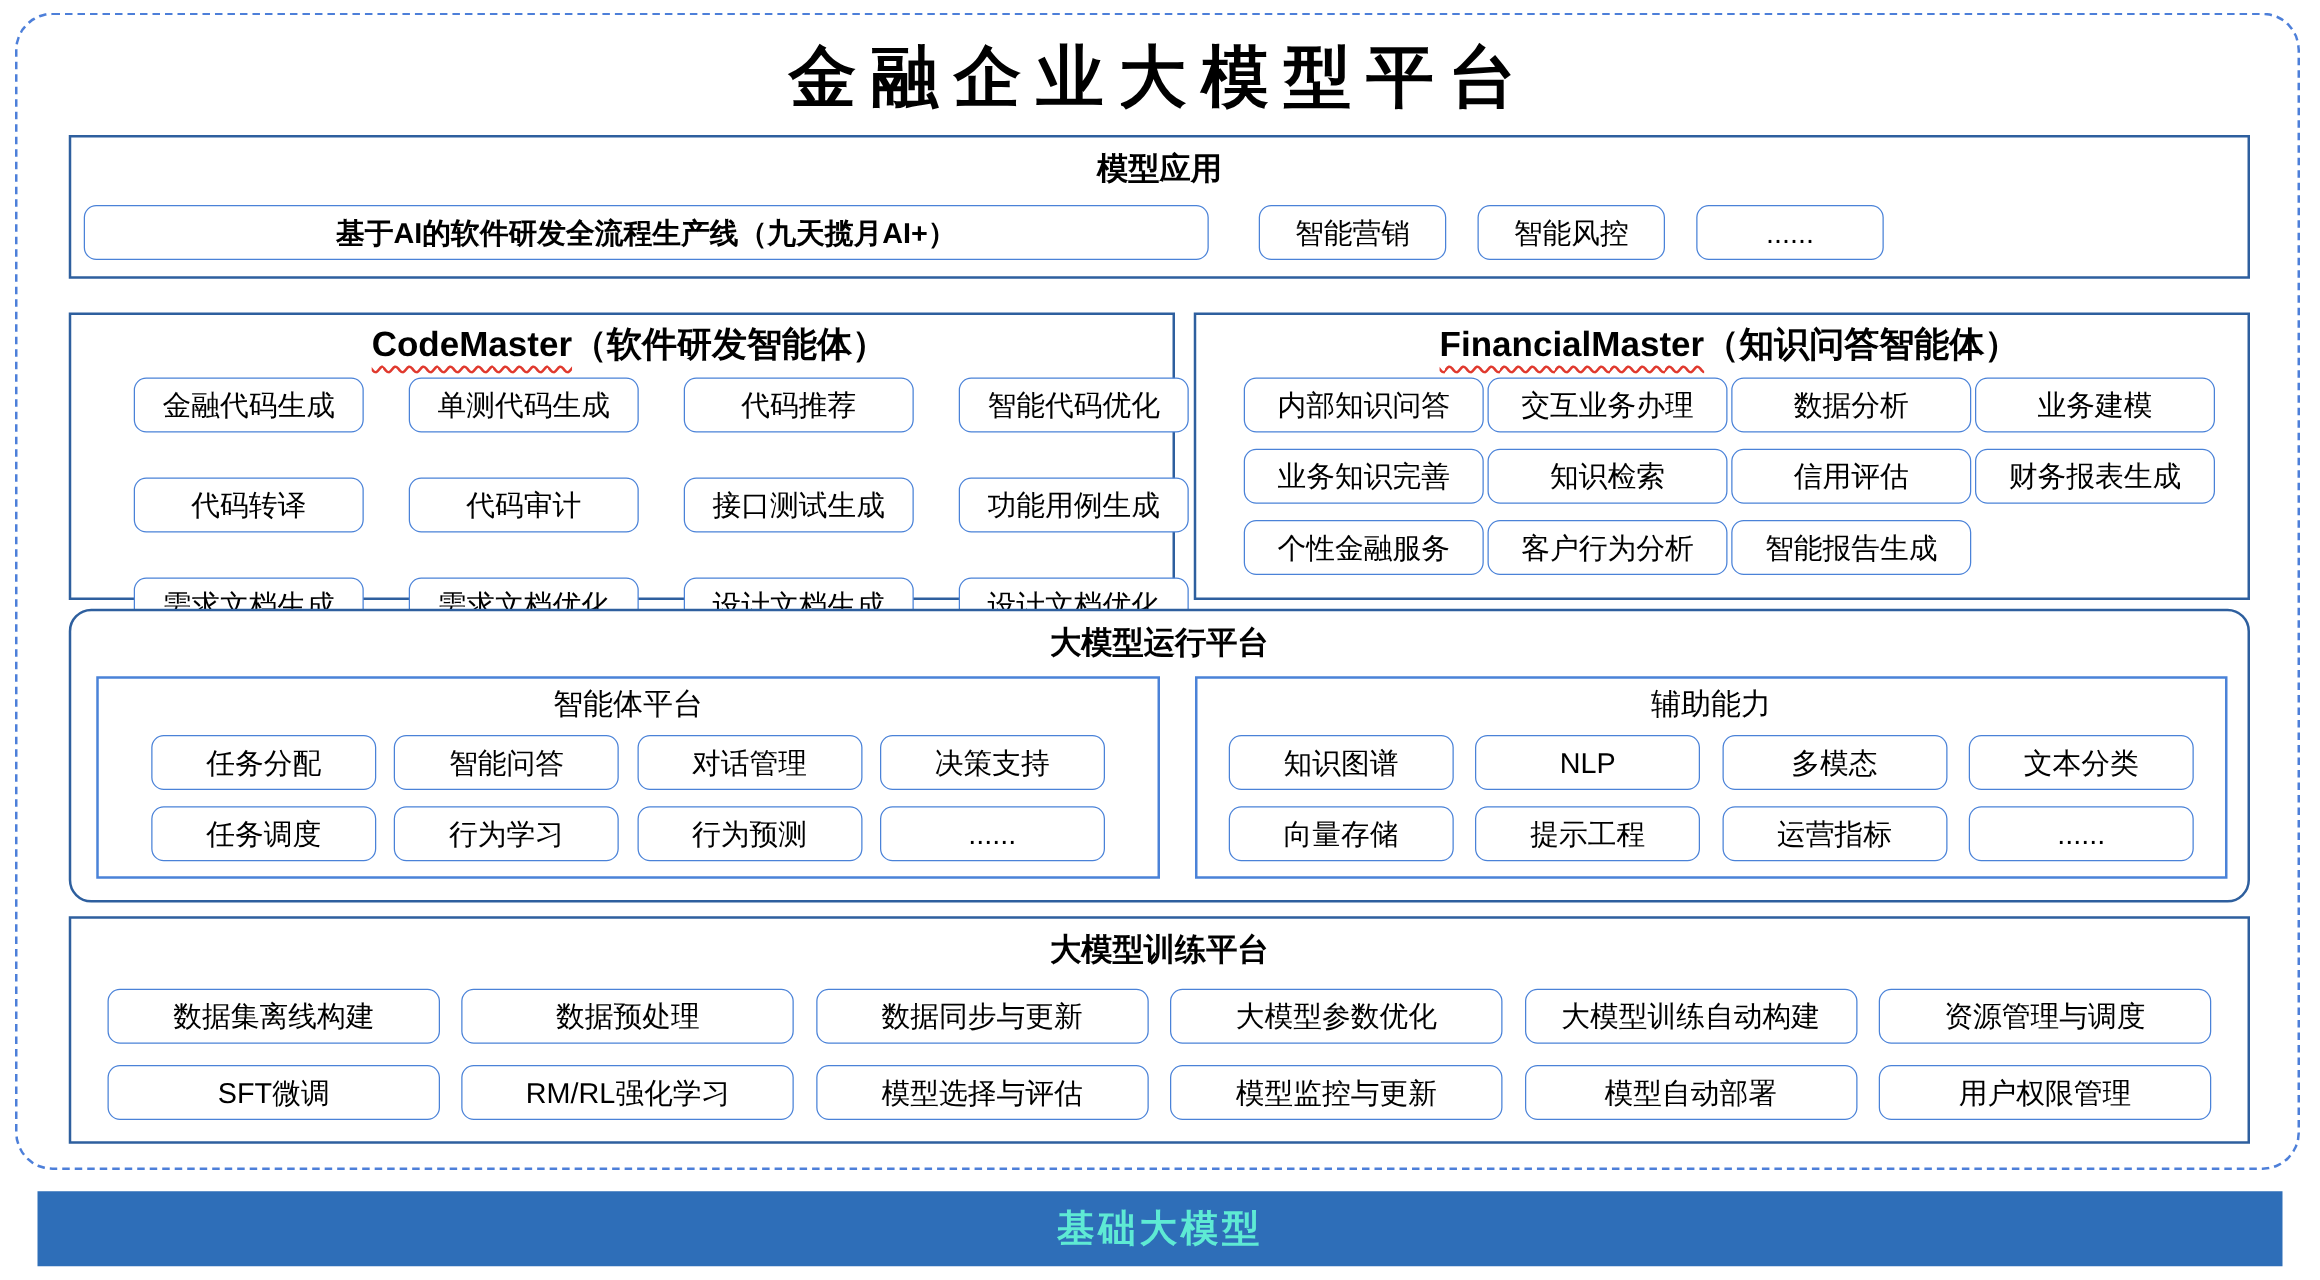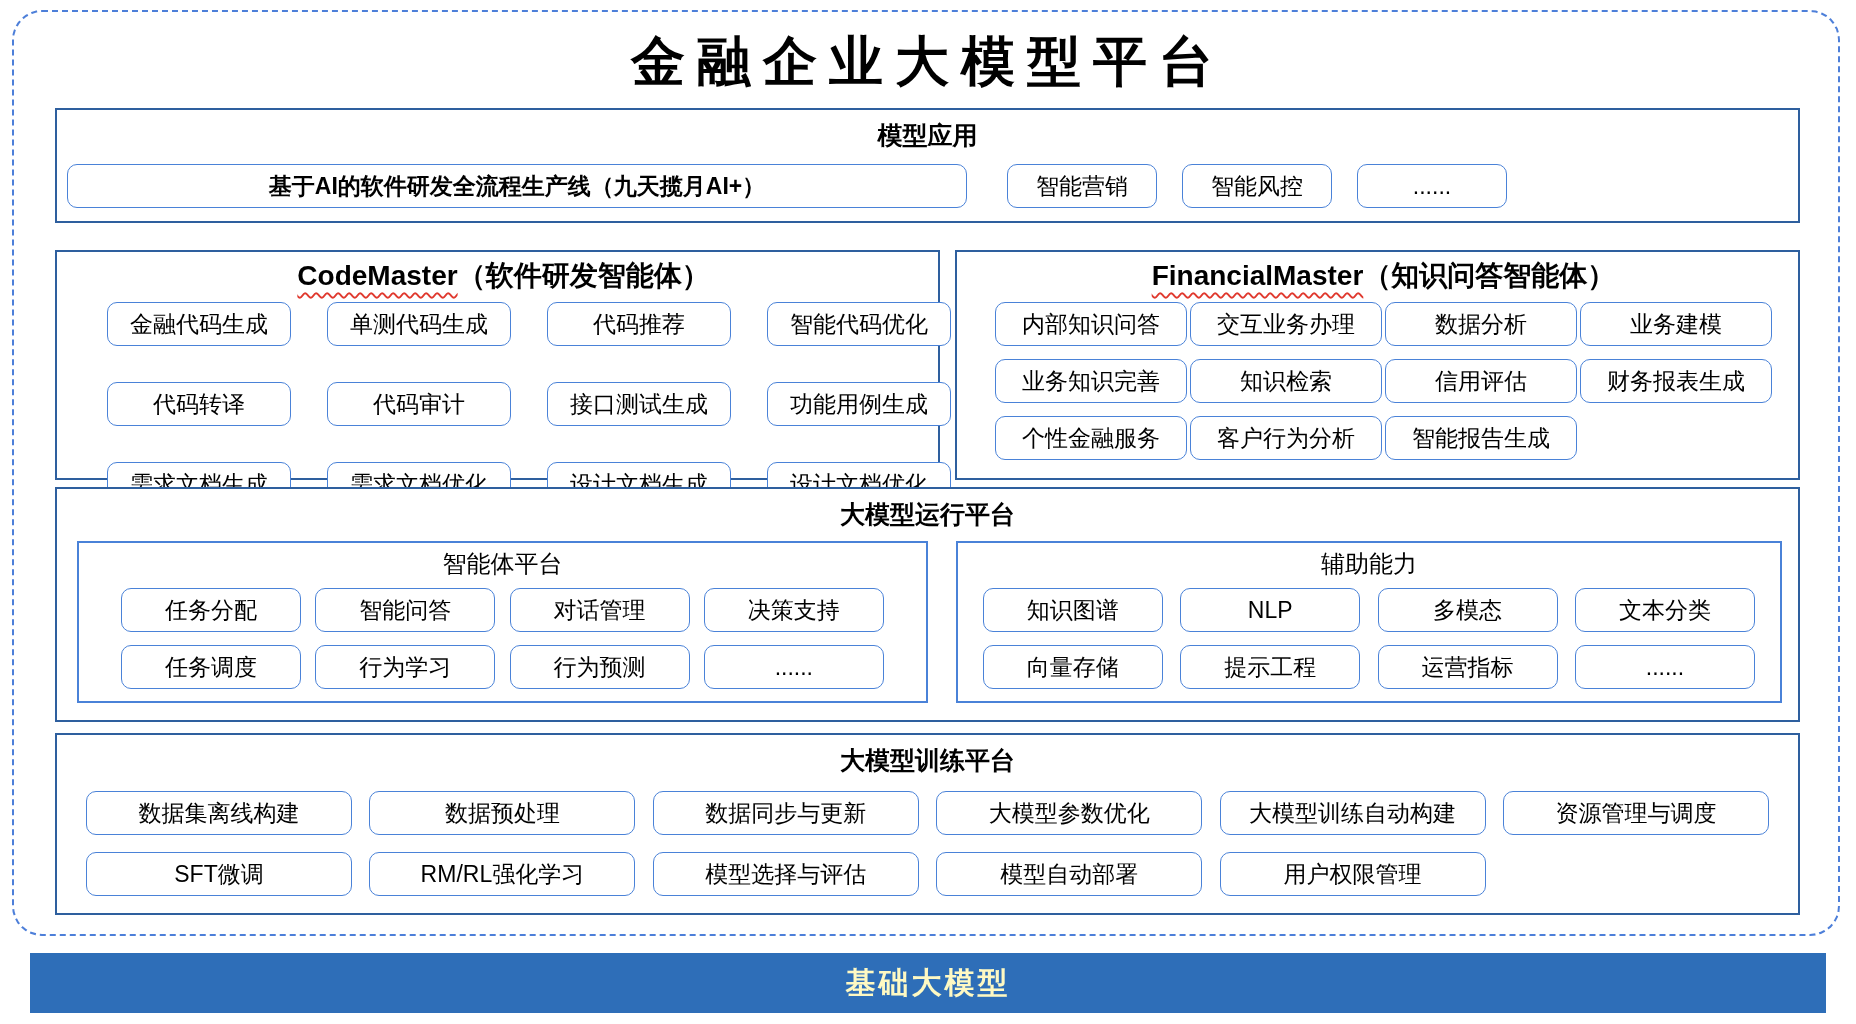--- a/index.html
+++ b/index.html
@@ -55,37 +55,37 @@
   }
   .squiggle{
     text-decoration-line:underline;text-decoration-style:wavy;
     text-decoration-color:var(--wavy-underline);text-decoration-thickness:2px;
     text-underline-offset:7px;
   }
   .grid4{display:grid;justify-content:space-between;row-gap:13px;margin-top:8px;}
   .box-code .grid4{grid-template-columns:repeat(4,184px);margin-left:38px;margin-right:38px;gap:36px;}
   .box-fin  .grid4{grid-template-columns:repeat(4,192px);margin-left:26px;margin-right:26px;}
   
-  .sec-run{top:487px;height:235px;}
+  .sec-run{top:487px;height:235px;border-radius:18px;}
   .sub-row{position:absolute;left:20px;top:52px;width:1705px;height:162px;display:flex;gap:28px;}
   .sub-box{border:2px solid var(--pill-border);background:#fff;}
   .sub-agent{width:865px;}
   .sub-aux{width:840px;}
   .sub-agent .grid4{grid-template-columns:repeat(4,180px);margin-left:42px;margin-right:42px;}
   .sub-aux  .grid4{grid-template-columns:repeat(4,180px);margin-left:25px;margin-right:25px;}
   
   .sec-train{top:733px;height:182px;}
   .grid6{
     display:grid;grid-template-columns:repeat(6,266px);justify-content:space-between;
     row-gap:17px;margin:15px 29px 0 29px;
   }
   
   .foundation{
     position:absolute;left:30px;top:953px;width:1796px;height:60px;
-    background:var(--foundation-bar);color:#fef9c3;
+    background:var(--foundation-bar);color:#5eead4;
     display:flex;align-items:center;justify-content:center;
     font-size:30px;font-weight:bold;letter-spacing:3px;
   }
 </style>
 </head>
 <body>
 
 <div class="canvas">
 
   <div class="outer-dashed"></div>
@@ -185,20 +185,21 @@
     <div class="grid6">
       <div class="pill">数据集离线构建</div>
       <div class="pill">数据预处理</div>
       <div class="pill">数据同步与更新</div>
       <div class="pill">大模型参数优化</div>
       <div class="pill">大模型训练自动构建</div>
       <div class="pill">资源管理与调度</div>
       <div class="pill">SFT微调</div>
       <div class="pill">RM/RL强化学习</div>
       <div class="pill">模型选择与评估</div>
+      <div class="pill">模型监控与更新</div>
       <div class="pill">模型自动部署</div>
       <div class="pill">用户权限管理</div>
     </div>
   </section>
 
   <div class="foundation">
     <span>基础大模型</span>
   </div>
 
 </div>

